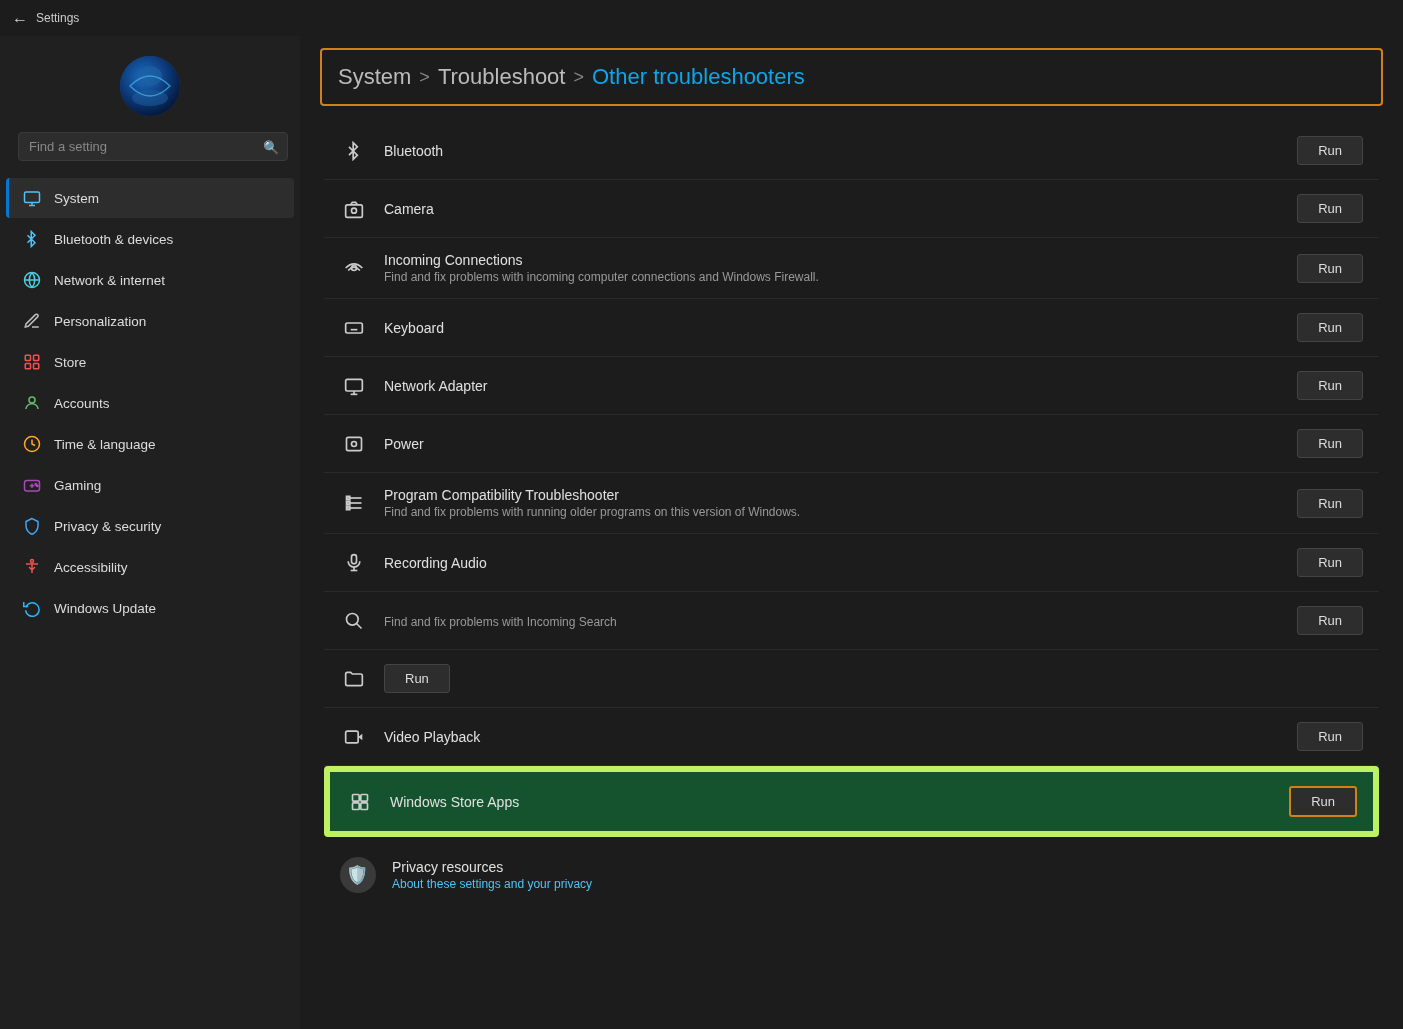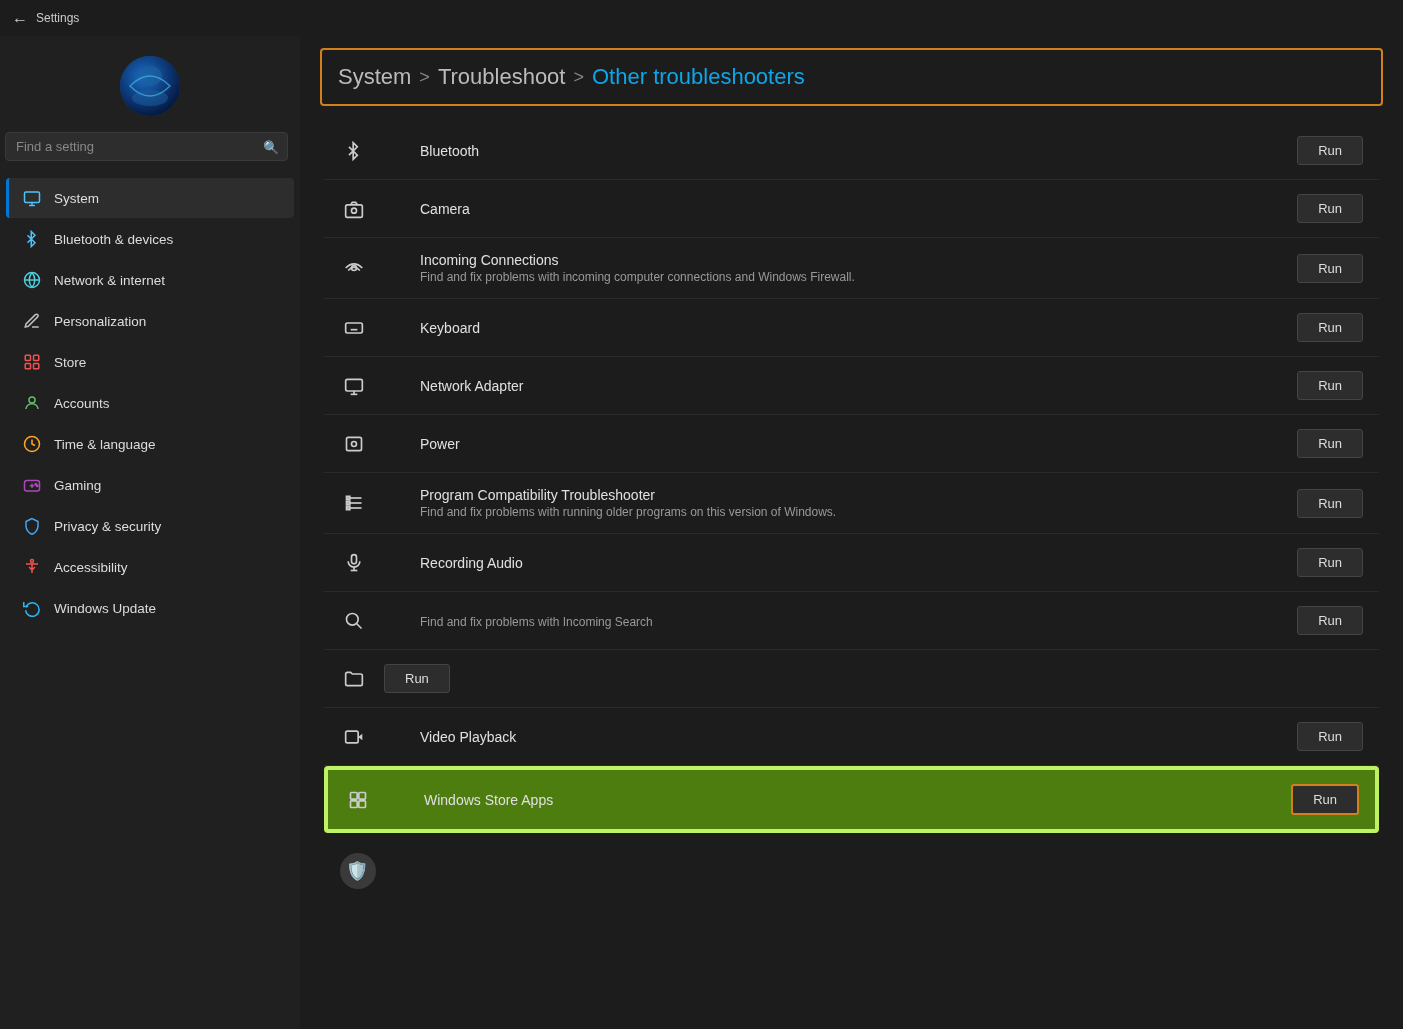--- a/index.html
+++ b/index.html
@@ -63,21 +63,21 @@
       align-items: center;
       justify-content: center;
       overflow: hidden;
     }
     .sidebar-avatar svg {
       width: 100%;
       height: 100%;
     }
 
     .search-box {
-      margin: 0 12px 16px 5px;
+      margin: 0 12px 16px 18px;
       position: relative;
     }
     .search-box input {
       width: 100%;
       background: #2d2d2d;
       border: 1px solid #3a3a3a;
       border-radius: 4px;
       color: #ccc;
       padding: 6px 32px 6px 10px;
       font-size: 13px;
@@ -146,37 +146,37 @@
     .troubleshooter-list { display: flex; flex-direction: column; gap: 0; }
 
     .troubleshooter-item {
       display: flex;
       align-items: center;
       padding: 14px 16px;
       border-bottom: 1px solid #2a2a2a;
       gap: 16px;
     }
     .troubleshooter-item.highlighted {
-      border: 4px solid #bef264;
+      border: 6px solid #bef264;
       border-radius: 4px;
-      background: #4d7c0f;
+      background: #14532d;
     }
 
     .t-icon {
       width: 28px;
       height: 28px;
       display: flex;
       align-items: center;
       justify-content: center;
       font-size: 20px;
       color: #ccc;
       flex-shrink: 0;
     }
 
-    .t-info { flex: 1; margin-left: 36px; }
+    .t-info { flex: 1; }
     .t-name { font-size: 14px; color: #e0e0e0; }
     .t-desc { font-size: 12px; color: #999; margin-top: 2px; }
 
     .run-btn {
       background: #2d2d2d;
       border: 1px solid #444;
       color: #ddd;
       padding: 6px 20px;
       border-radius: 3px;
       cursor: pointer;
@@ -525,16 +525,20 @@
     <div class="t-info">
       <div class="t-name">Windows Store Apps</div>
 
     </div>
     <button class="run-btn highlighted">Run</button>
   </div>
       </div>
 
     <div class="privacy-resources">
       <div class="privacy-icon">🛡️</div>
+      <div>
+        <div class="privacy-title">Privacy resources</div>
+        <div class="privacy-link">About these settings and your privacy</div>
+      </div>
     </div>
 
   </div>
 </div>
 
 </body></html>

